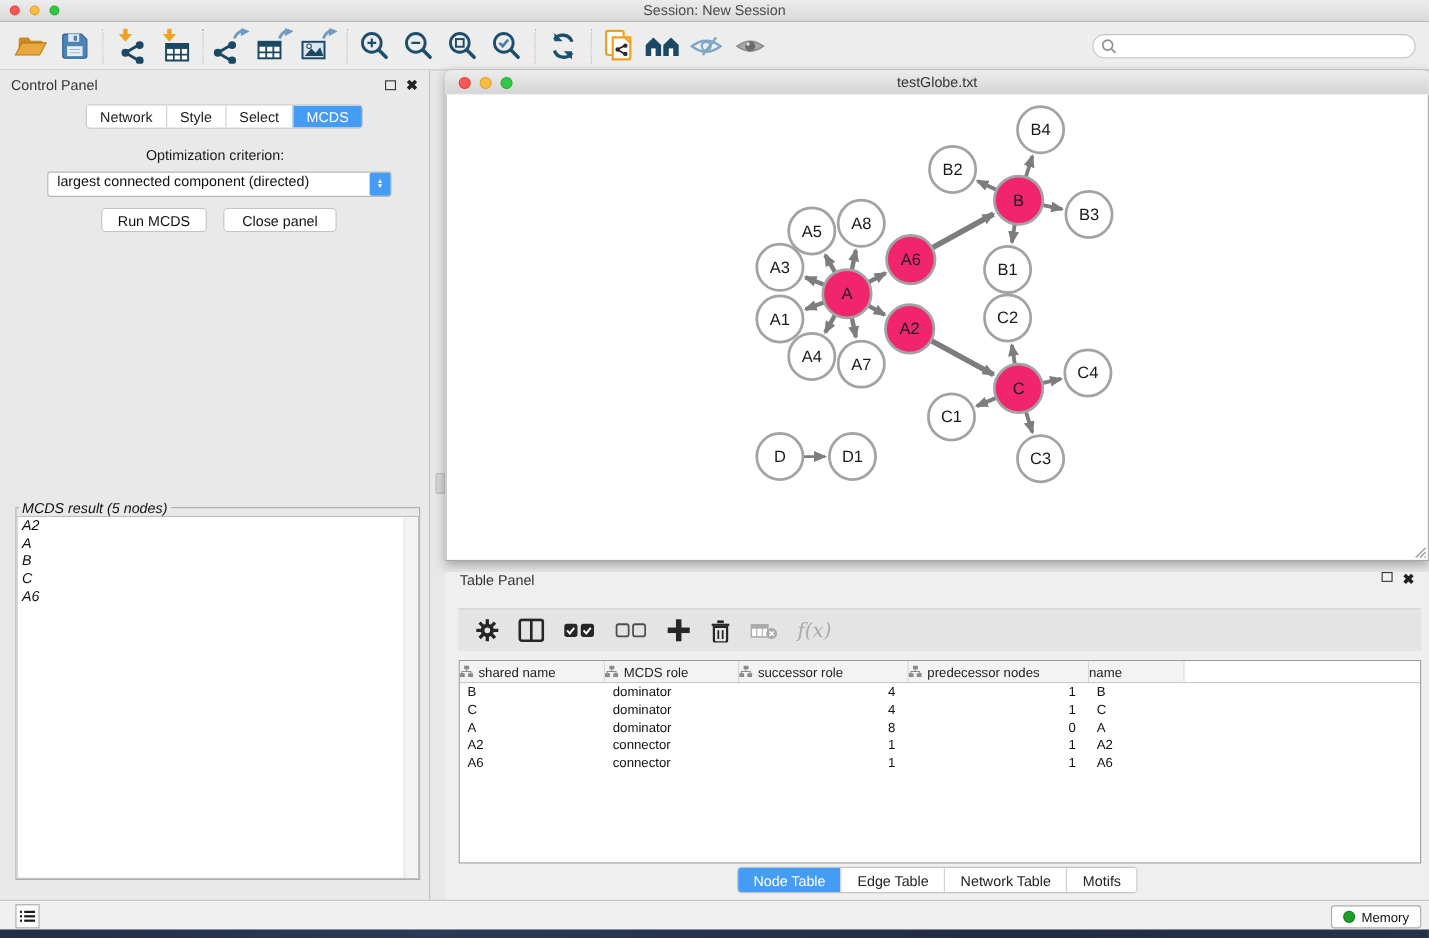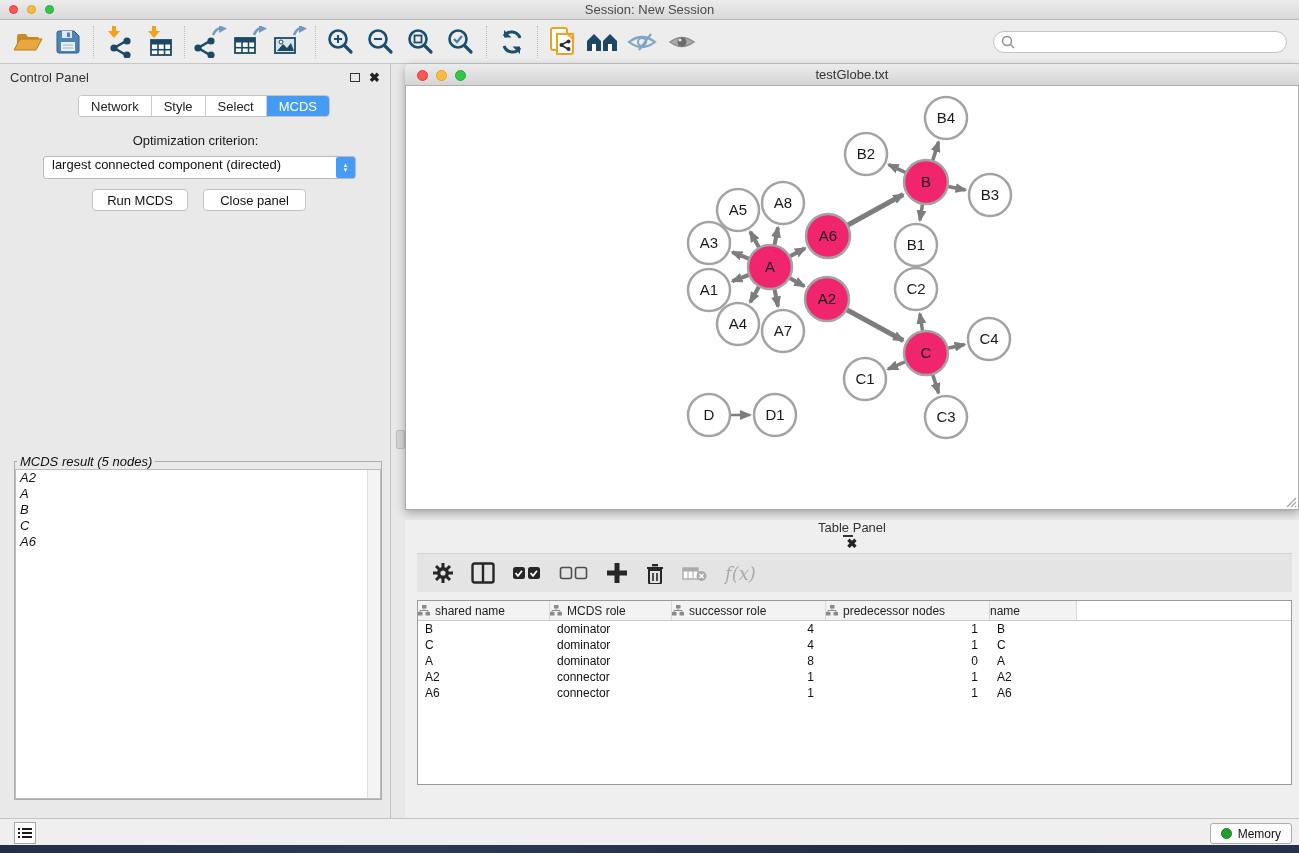--- a/index.html
+++ b/index.html
@@ -78,21 +78,21 @@
   #net-titlebar .title { font-size:13px; color:#333; }
   #net-titlebar .tl { top:6px; width:11px; height:11px; }
   #net-canvas { position:relative; width:100%; height:424px; background:#FFF;
     border:1px solid #A9A9A9; border-top:none; }
   #net-grip { position:absolute; right:1px; bottom:1px; }
   .divider-handle { left:396px; top:430px; width:9px; height:19px; background:#D6D6D6;
     border:1px solid #BDBDBD; border-radius:2px; cursor:col-resize; }
 
   
   #table-panel { left:405px; top:520px; width:894px; height:298px; background:#EFEFEF; }
-  #tp-head { height:26px; display:flex; align-items:center; padding:0 13px;flex-direction:column; }
+  #tp-head { height:26px; display:flex; padding:0 13px; }
   #tp-toolbar { position:absolute; left:12px; top:33px; width:875px; height:39px;
     background:#E4E4E4; border-top:1px solid #D2D2D2; display:flex; align-items:center;
     gap:17px; padding-left:15px; }
   .tp-icon { display:flex; align-items:center; cursor:pointer; }
   #fx-label { font-size:18px; font-style:italic; color:#ABABAB;
     font-family:"DejaVu Serif", serif; }
   #data-table { position:absolute; left:12px; top:80px; width:875px; height:185px;
     background:#FFF; border:1px solid #9A9A9A; overflow:hidden; }
   #tbl-header { display:flex; height:20px; background:#F3F3F3; border-bottom:1px solid #C9C9C9; }
   .hcell { display:flex; align-items:center; gap:5px;
@@ -606,20 +606,28 @@
         </div>
         <div class="trow">
           <span class="tcell" style="width: 132px; text-align: left; padding: 0px 0px 0px 7px;">A6</span>
           <span class="tcell" style="width: 122px; text-align: left; padding: 0px 0px 0px 7px;">connector</span>
           <span class="tcell" style="width: 154px; text-align: right; padding: 0px 12px 0px 0px;">1</span>
           <span class="tcell" style="width: 164px; text-align: right; padding: 0px 12px 0px 0px;">1</span>
           <span class="tcell" style="width: 87px; text-align: left; padding: 0px 0px 0px 7px;">A6</span>
         </div>
       </div>
   </div>
+  <div id="tp-tabs">
+    <div class="seg">
+      <button class="segbtn active">Node Table</button>
+      <button class="segbtn">Edge Table</button>
+      <button class="segbtn">Network Table</button>
+      <button class="segbtn">Motifs</button>
+    </div>
+  </div>
 </div>
 
 <div id="status-bar" class="abs">
   <span id="list-btn">
     <svg width="14" height="12">
       <rect x="0" y="1" width="2" height="2" fill="#1A1A1A"></rect>
         <rect x="4" y="1" width="10" height="2" fill="#1A1A1A"></rect>
       <rect x="0" y="5" width="2" height="2" fill="#1A1A1A"></rect>
         <rect x="4" y="5" width="10" height="2" fill="#1A1A1A"></rect>
       <rect x="0" y="9" width="2" height="2" fill="#1A1A1A"></rect>

